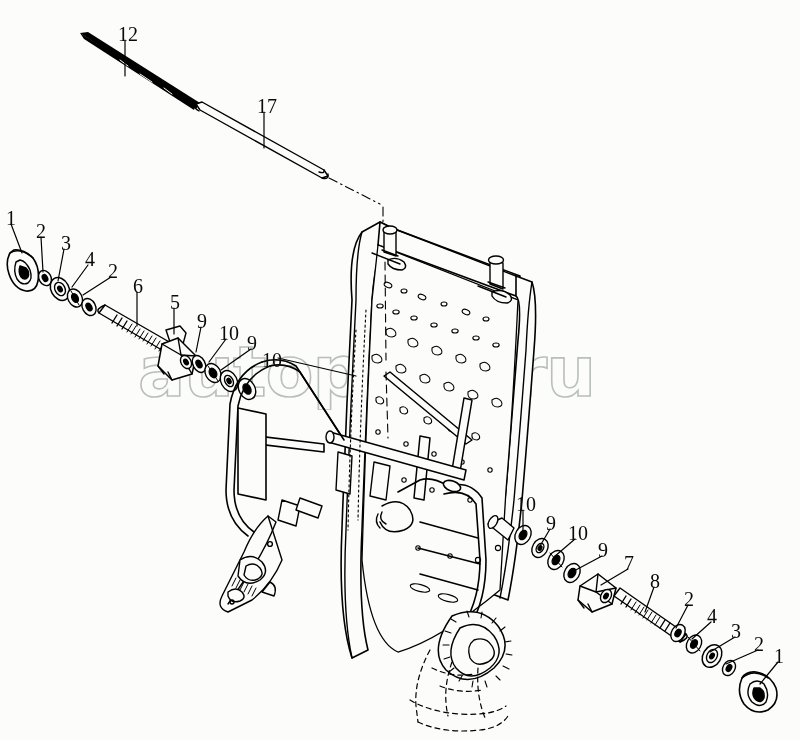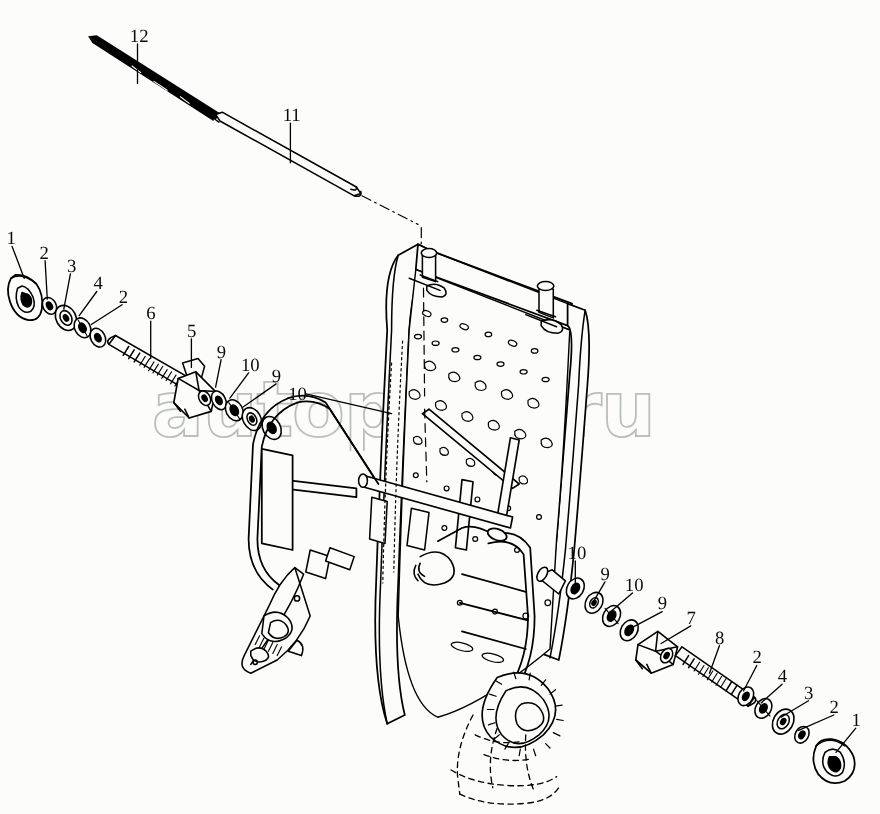--- a/index.html
+++ b/index.html
@@ -18,21 +18,21 @@
   }
   #artwork {
     position: absolute;
     inset: 0;
     width: 800px;
     height: 740px;
   }
   .callout {
     position: absolute;
     font-family: "Liberation Serif", "DejaVu Serif", serif;
-    font-size: 17px;
+    font-size: 20px;
     color: #0a0a0a;
     line-height: 1;
     user-select: none;
     white-space: nowrap;
   }
   #watermark {
     position: absolute;
     left: 138px;
     top: 340px;
     width: 530px;
@@ -433,21 +433,21 @@
           <line x1="735" y1="637" x2="710" y2="652" stroke="#000" stroke-width="1.2"></line>
           <line x1="758" y1="650" x2="726" y2="664" stroke="#000" stroke-width="1.2"></line>
           <line x1="778" y1="662" x2="760" y2="684" stroke="#000" stroke-width="1.2"></line>
         </g>
 
     </g>
   </svg>
 
   <div id="callout-layer">
       <div class="callout" style="left: 118px; top: 24px;">12</div>
-      <div class="callout" style="left: 257px; top: 96px;">11</div>
+      <div class="callout" style="left: 257px; top: 96px;">17</div>
       <div class="callout" style="left: 6px; top: 208px;">1</div>
       <div class="callout" style="left: 36px; top: 221px;">2</div>
       <div class="callout" style="left: 61px; top: 233px;">3</div>
       <div class="callout" style="left: 85px; top: 249px;">4</div>
       <div class="callout" style="left: 108px; top: 261px;">2</div>
       <div class="callout" style="left: 133px; top: 276px;">6</div>
       <div class="callout" style="left: 170px; top: 292px;">5</div>
       <div class="callout" style="left: 197px; top: 311px;">9</div>
       <div class="callout" style="left: 219px; top: 323px;">10</div>
       <div class="callout" style="left: 247px; top: 333px;">9</div>

